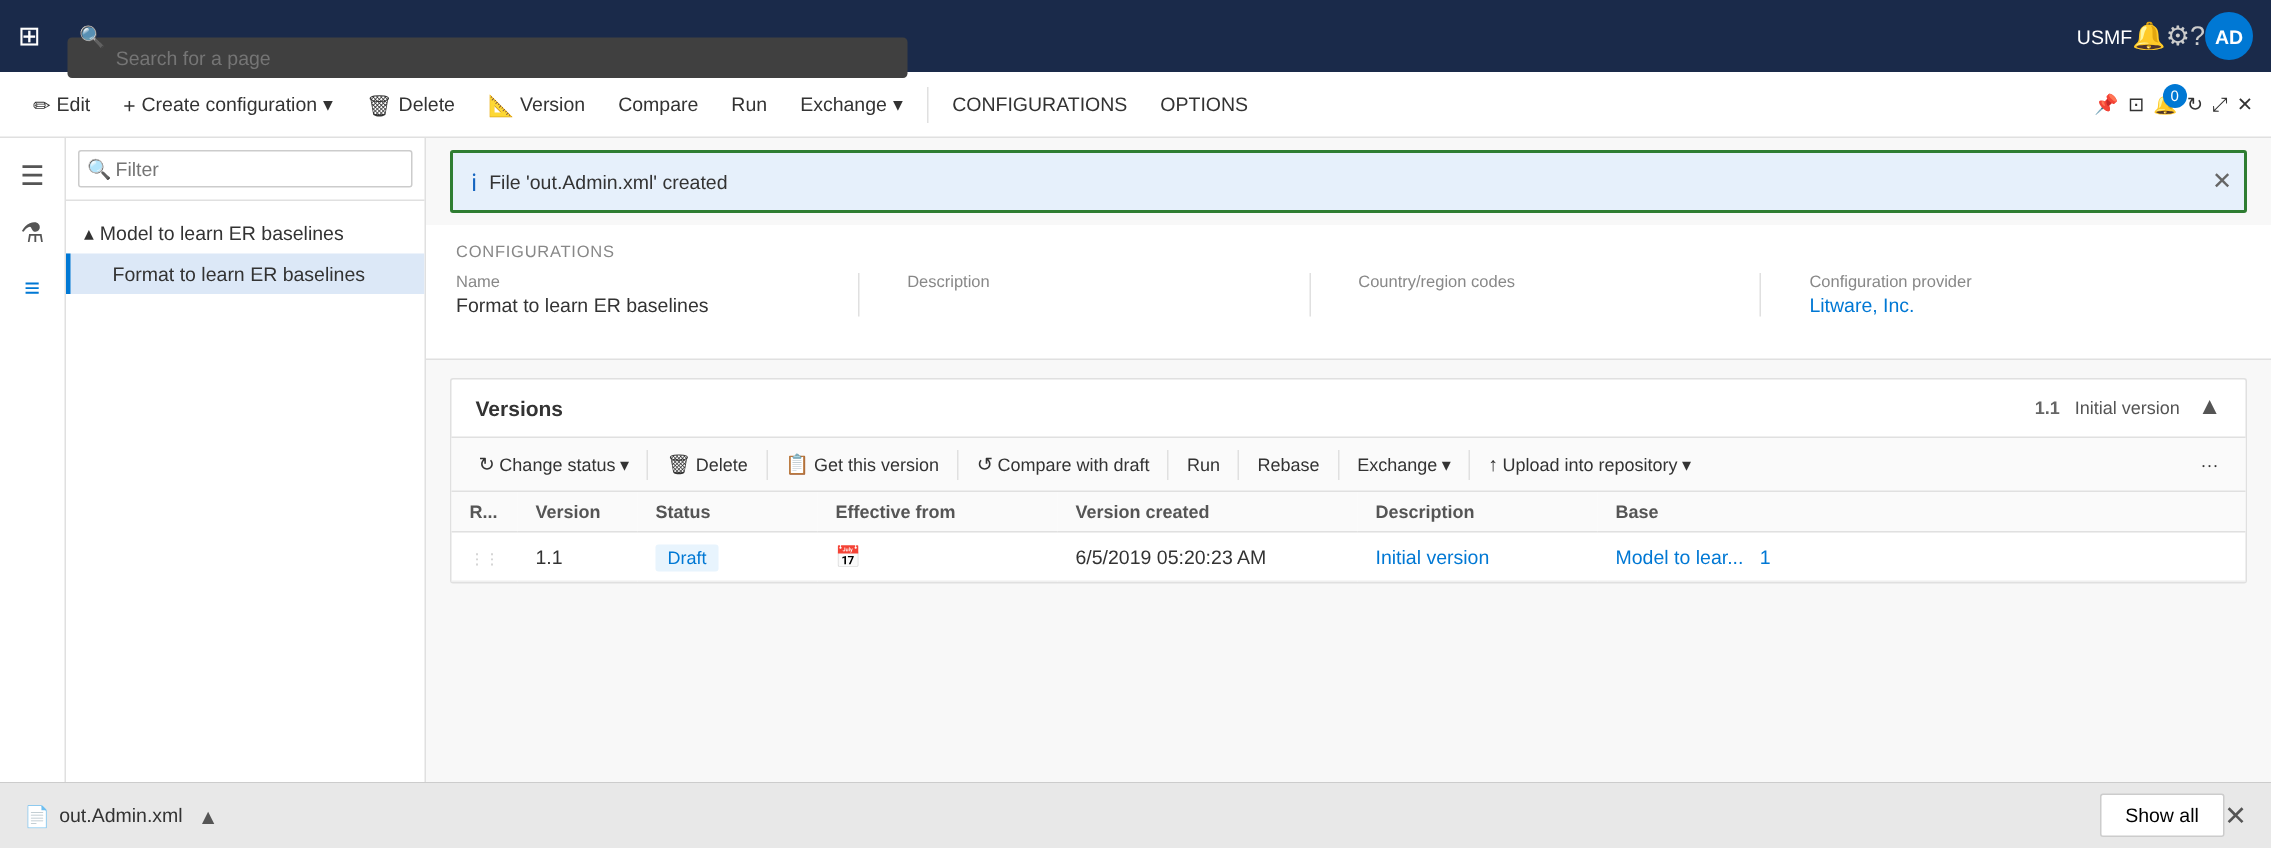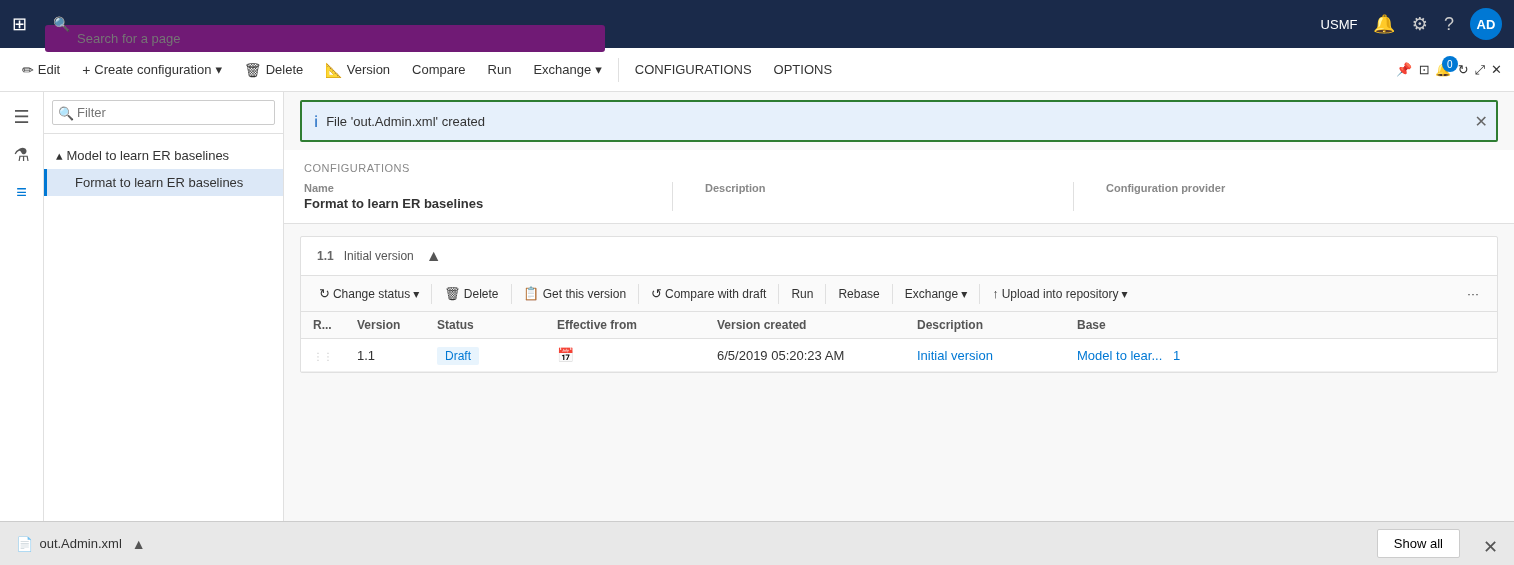--- a/index.html
+++ b/index.html
@@ -17,40 +17,39 @@
     }
     .top-nav-grid { font-size: 18px; cursor: pointer; margin-right: 8px; }
     .top-nav-title { font-size: 15px; font-weight: 600; flex: 0 0 auto; margin-right: 20px; }
     .search-wrap {
       position: relative;
       flex: 1;
       max-width: 560px;
     }
     .search-wrap input {
       width: 100%;
-      background: #701a75;
+      background: #404040;
       border: none;
       border-radius: 3px;
       color: #ccc;
       padding: 6px 28px 6px 32px;
       font-size: 13px;
       margin-top: 28px;
     }
     .search-wrap .search-icon-inner {
       position: absolute;
       left: 8px;
       top: 50%;
       transform: translateY(-50%);
       color: #aaa;
       font-size: 14px;
     }
     .top-nav-right {
       display: flex;
       align-items: center;
-      gap: 16px;
       margin-left: auto;
       color: #fff;
       justify-content: space-between;
     }
     .top-nav-right .usmf { font-size: 13px; }
     .top-nav-right .icon-btn { font-size: 18px; cursor: pointer; color: #ccc; }
     .avatar {
       width: 32px; height: 32px; border-radius: 50%;
       background: #0078d4; color: #fff;
       display: flex; align-items: center; justify-content: center;
@@ -164,21 +163,21 @@
     .config-header {
       background: #fff;
       padding: 12px 20px 0 20px;
       border-bottom: 1px solid #e0e0e0;
     }
     .config-header-label {
       font-size: 11px; color: #888; text-transform: uppercase; letter-spacing: 0.5px;
       margin-bottom: 8px;
     }
     .config-fields {
-      display: flex; gap: 12px; margin-bottom: 12px; font-weight: bold;
+      display: flex; gap: 12px; margin-bottom: 28px;
     }
     .config-field {
       flex: 1;
       border-right: 1px solid #e0e0e0;
       padding-right: 20px; margin-right: 20px;
     }
     .config-field:last-child { border-right: none; }
     .config-field-label { font-size: 11px; color: #888; margin-bottom: 2px; }
     .config-field-value { font-size: 13px; color: #333; }
     .config-field-value.link { color: #0078d4; }
@@ -261,21 +260,21 @@
       gap: 0;
     }
     .bottom-file {
       display: flex; align-items: center; gap: 6px;
       padding: 0 16px 0 0;
       font-size: 13px; color: #333;
     }
     .bottom-file-icon { font-size: 14px; }
     .bottom-file-name { font-size: 13px; }
     .bottom-expand { font-size: 14px; color: #555; cursor: pointer; margin-left: 4px; }
-    .bottom-right { margin-left: auto; display: flex; align-items: flex-end; gap: 23px; }
+    .bottom-right { margin-left: auto; display: flex; align-items: center; gap: 0; }
     .show-all-btn {
       padding: 6px 16px;
       background: #fff; border: 1px solid #ccc;
       border-radius: 2px; cursor: pointer; font-size: 13px;
     }
     .bottom-close { font-size: 18px; cursor: pointer; color: #555; }
 
     
     .notif-badge-wrap { position: relative; }
     .notif-badge {
@@ -390,27 +389,33 @@
       <div class="config-fields">
         <div class="config-field">
           <div class="config-field-label">Name</div>
           <div class="config-field-value">Format to learn ER baselines</div>
         </div>
         <div class="config-field">
           <div class="config-field-label">Description</div>
           <div class="config-field-value"></div>
         </div>
         <div class="config-field">
+          <div class="config-field-label">Country/region codes</div>
+          <div class="config-field-value"></div>
+        </div>
+        <div class="config-field">
           <div class="config-field-label">Configuration provider</div>
+          <div class="config-field-value link">Litware, Inc.</div>
         </div>
       </div>
     </div>
 
     <div class="versions-panel">
       <div class="versions-header">
+        <span class="versions-title">Versions</span>
         <span class="versions-badge">
           <span class="versions-badge-val">1.1</span>
           &nbsp;
           <span class="versions-badge-text">Initial version</span>
         </span>
         <span class="versions-collapse">▲</span>
       </div>
 
       <div class="versions-toolbar">
         <button class="vt-btn">

